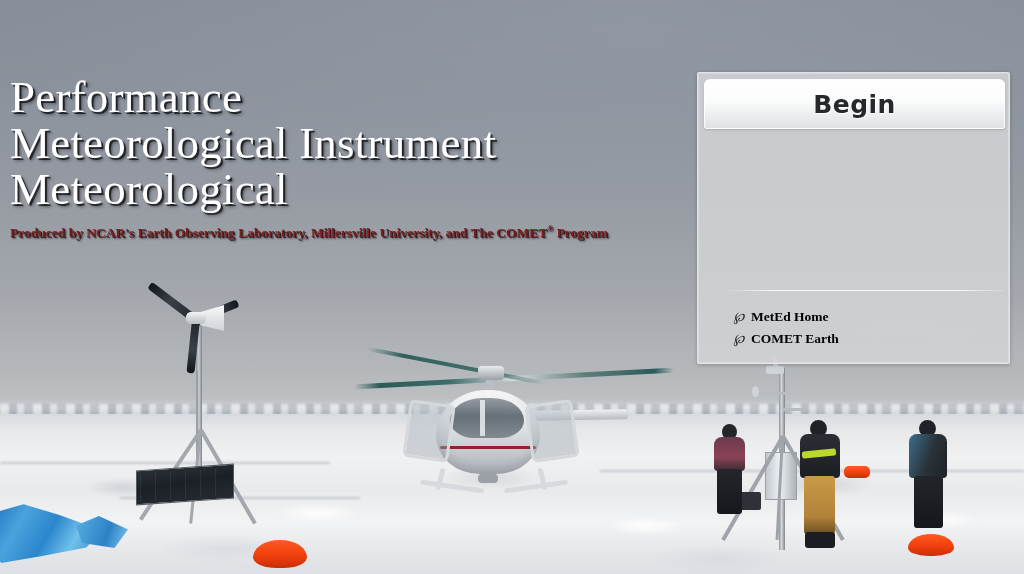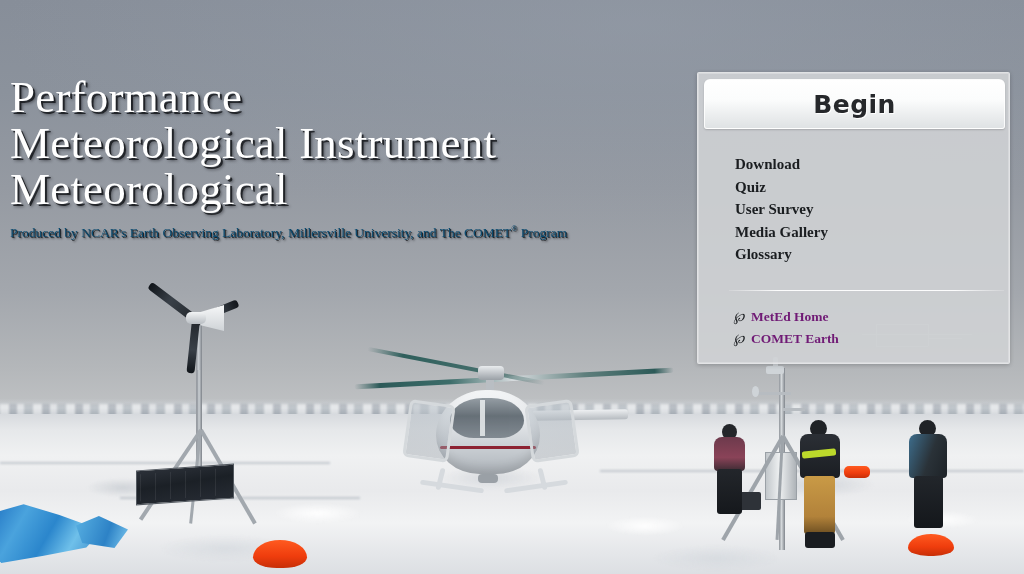--- a/index.html
+++ b/index.html
@@ -147,21 +147,21 @@
   
   .title-wrap{position:absolute;left:10px;top:74px;width:660px;}
   .title{
     font-family:"Liberation Serif",serif;
     font-size:45px;line-height:46px;color:#ffffff;margin:0;font-weight:400;
     letter-spacing:.2px;
     text-shadow:2px 2px 0 rgba(20,22,26,.82), 3px 3px 3px rgba(10,12,15,.45);
   }
   .subtitle{
     font-family:"Liberation Serif",serif;
-    font-size:13.5px;line-height:17px;color:#0c4a6e;font-weight:400;margin:8px 0 16px 0;
+    font-size:13.5px;line-height:17px;color:#7f1d1d;font-weight:700;margin:8px 0 16px 0;
     text-shadow:1px 1px 0 rgba(18,20,24,.85), 2px 2px 2px rgba(8,10,13,.5);
     max-width:655px;
   }
   .subtitle sup{font-size:8px;vertical-align:super;}
 
   
   .panel{
     position:absolute;left:697px;top:72px;width:311px;height:290px;
     background:rgba(208,211,213,.88);
     border-radius:2px;
@@ -191,21 +191,21 @@
   .divider{
     position:absolute;left:31px;top:217px;width:275px;height:1px;
     background:linear-gradient(90deg,rgba(255,255,255,.15),rgba(255,255,255,.95) 18%,rgba(255,255,255,.95) 82%,rgba(255,255,255,.15));
   }
   .links{position:absolute;left:35px;top:234px;width:260px;}
   .link-row{display:flex;align-items:center;gap:6px;line-height:20px;cursor:pointer;margin-bottom:2px;}
   .link-icon{
     font-family:"Liberation Serif",serif;
     font-style:italic;font-size:13px;color:#1a1d20;width:12px;display:inline-block;text-align:center;
   }
-  .link-label{font-family:"Liberation Serif",serif;font-weight:700;font-size:13.5px;color:#701a75;}
+  .link-label{font-family:"Liberation Serif",serif;font-weight:700;font-size:13.5px;color:#000000;}
 </style>
 </head>
 <body>
 
 <div id="stage">
 
   <div class="photo">
     <div class="sky"></div>
     <div class="ridge"></div>
     <div class="snow"></div>
@@ -305,27 +305,20 @@
     <h1 class="title">Meteorological</h1>
     <p class="subtitle"><span>Produced by NCAR's Earth Observing Laboratory, Millersville University, and The COMET</span><sup>®</sup><span> Program</span></p>
   </div>
 
   <div class="panel">
 
     <div class="begin-btn">
       <span class="begin-label">Begin</span>
     </div>
 
-    <div class="menu-list">
-      <span class="menu-item">Download</span>
-      <span class="menu-item">Quiz</span>
-      <span class="menu-item">User Survey</span>
-      <span class="menu-item">Media Gallery</span>
-      <span class="menu-item">Glossary</span>
-    </div>
 
     <div class="divider"></div>
 
     <div class="links">
       <div class="link-row">
         <span class="link-icon">℘</span>
         <span class="link-label">MetEd Home</span>
       </div>
       <div class="link-row">
         <span class="link-icon">℘</span>

